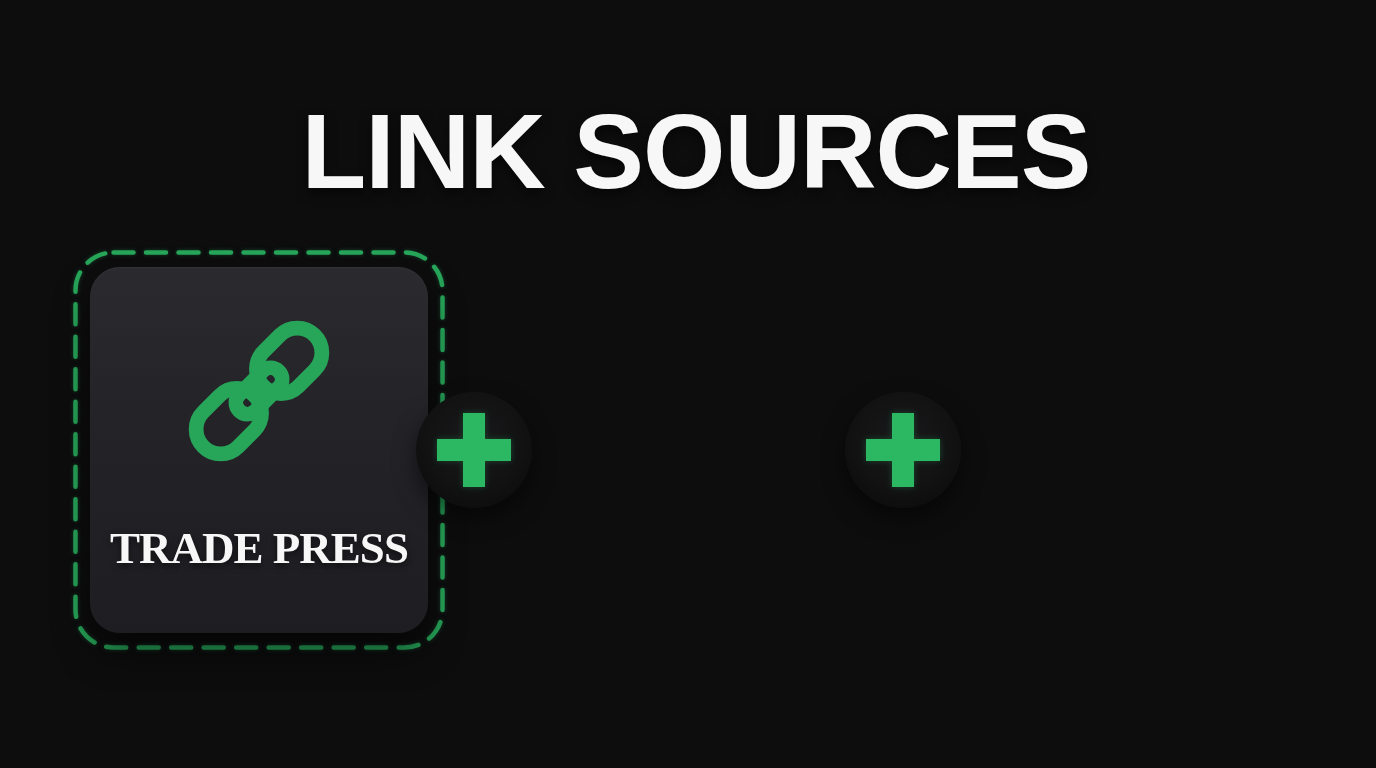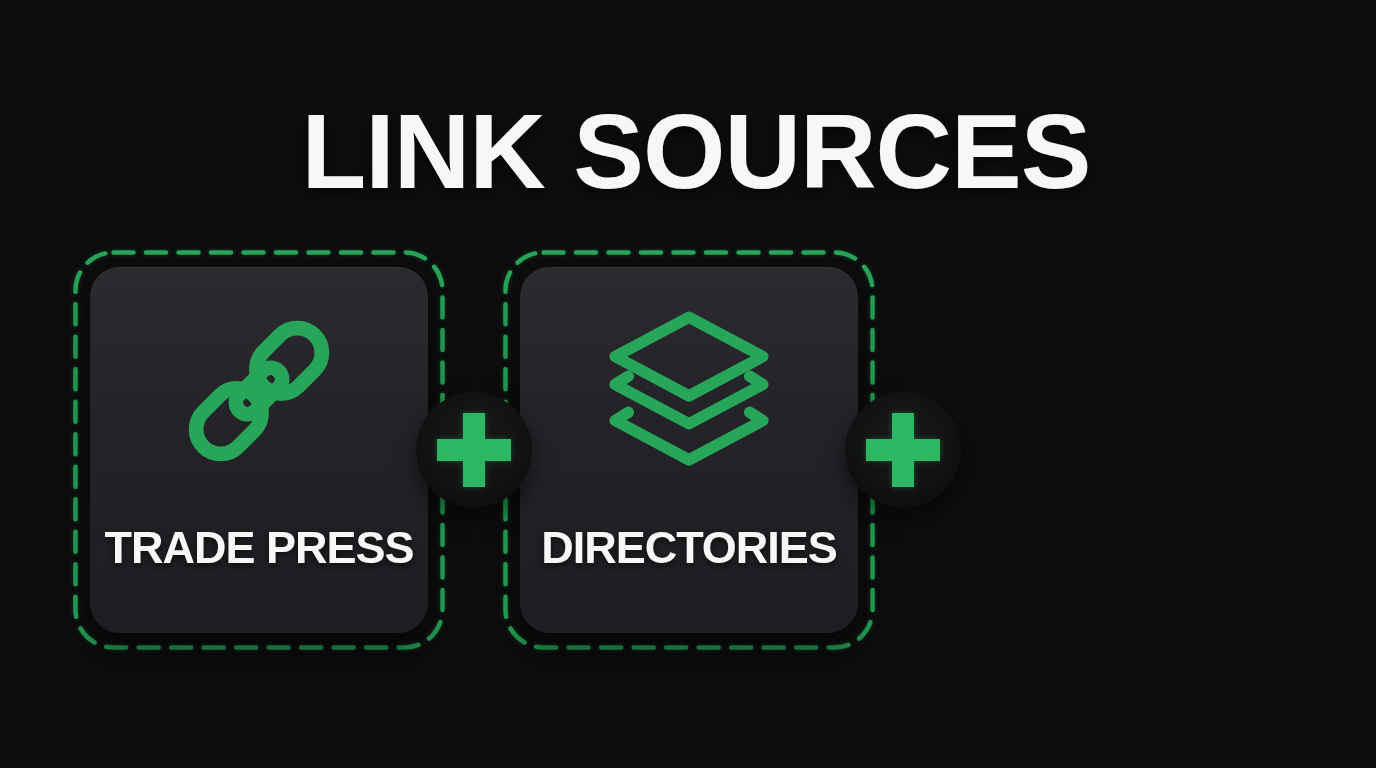--- a/index.html
+++ b/index.html
@@ -40,20 +40,21 @@
     width:100%;height:100%;
     color:var(--accent);
     filter:drop-shadow(0 0 2px rgba(39,166,90,.35));
   }
   .card-inner{
     position:absolute;
     left:17px;top:17px;right:17px;bottom:17px;
     border-radius:30px;
     background:linear-gradient(180deg,#2b2a2f 0%,#242328 40%,#1e1d21 100%);
     box-shadow:0 20px 34px rgba(0,0,0,.55), inset 0 1px 0 rgba(255,255,255,.04);
+    font-family:Liberation Serif, serif;
   }
   .icon{
     position:absolute;
     left:50%;top:42px;
     width:164px;height:164px;
     margin-left:-82px;
     color:var(--accent);
   }
   .label{
     position:absolute;
@@ -109,33 +110,20 @@
         <g transform="rotate(45 50 50)" fill="none" stroke="currentColor" stroke-width="9">
           <rect x="35" y="2" width="30" height="44" rx="15"></rect>
           <rect x="35" y="54" width="30" height="44" rx="15"></rect>
           <rect x="43" y="33" width="14" height="34" rx="7"></rect>
         </g>
       </svg>
       <div class="label">TRADE PRESS</div>
     </div>
   </div>
 
-  <div class="card card-2">
-    <svg class="dash-border" viewBox="0 0 372 400">
-      <rect x="2.5" y="2.5" width="367" height="395" rx="38" fill="none" stroke="currentColor" stroke-width="4.5" stroke-dasharray="20 12.5" stroke-linecap="round"></rect>
-    </svg>
-    <div class="card-inner">
-      <svg class="icon" viewBox="0 0 100 100" fill="none" stroke="currentColor" stroke-width="7" stroke-linecap="round" stroke-linejoin="round">
-        <path d="M50 5 L95 29 L50 53 L5 29 Z"></path>
-        <path d="M13 41 L5 46 L50 70 L95 46 L87 41"></path>
-        <path d="M13 63 L5 68 L50 92 L95 68 L87 63"></path>
-      </svg>
-      <div class="label">DIRECTORIES</div>
-    </div>
-  </div>
 
 
   <div class="plus-sep sep-1">
     <div class="notch"></div>
     <svg class="plus" viewBox="0 0 78 78">
       <path d="M28 2 h22 v26 h26 v22 h-26 v26 h-22 v-26 h-26 v-22 h26 Z" fill="currentColor"></path>
     </svg>
   </div>
 
   <div class="plus-sep sep-2">

